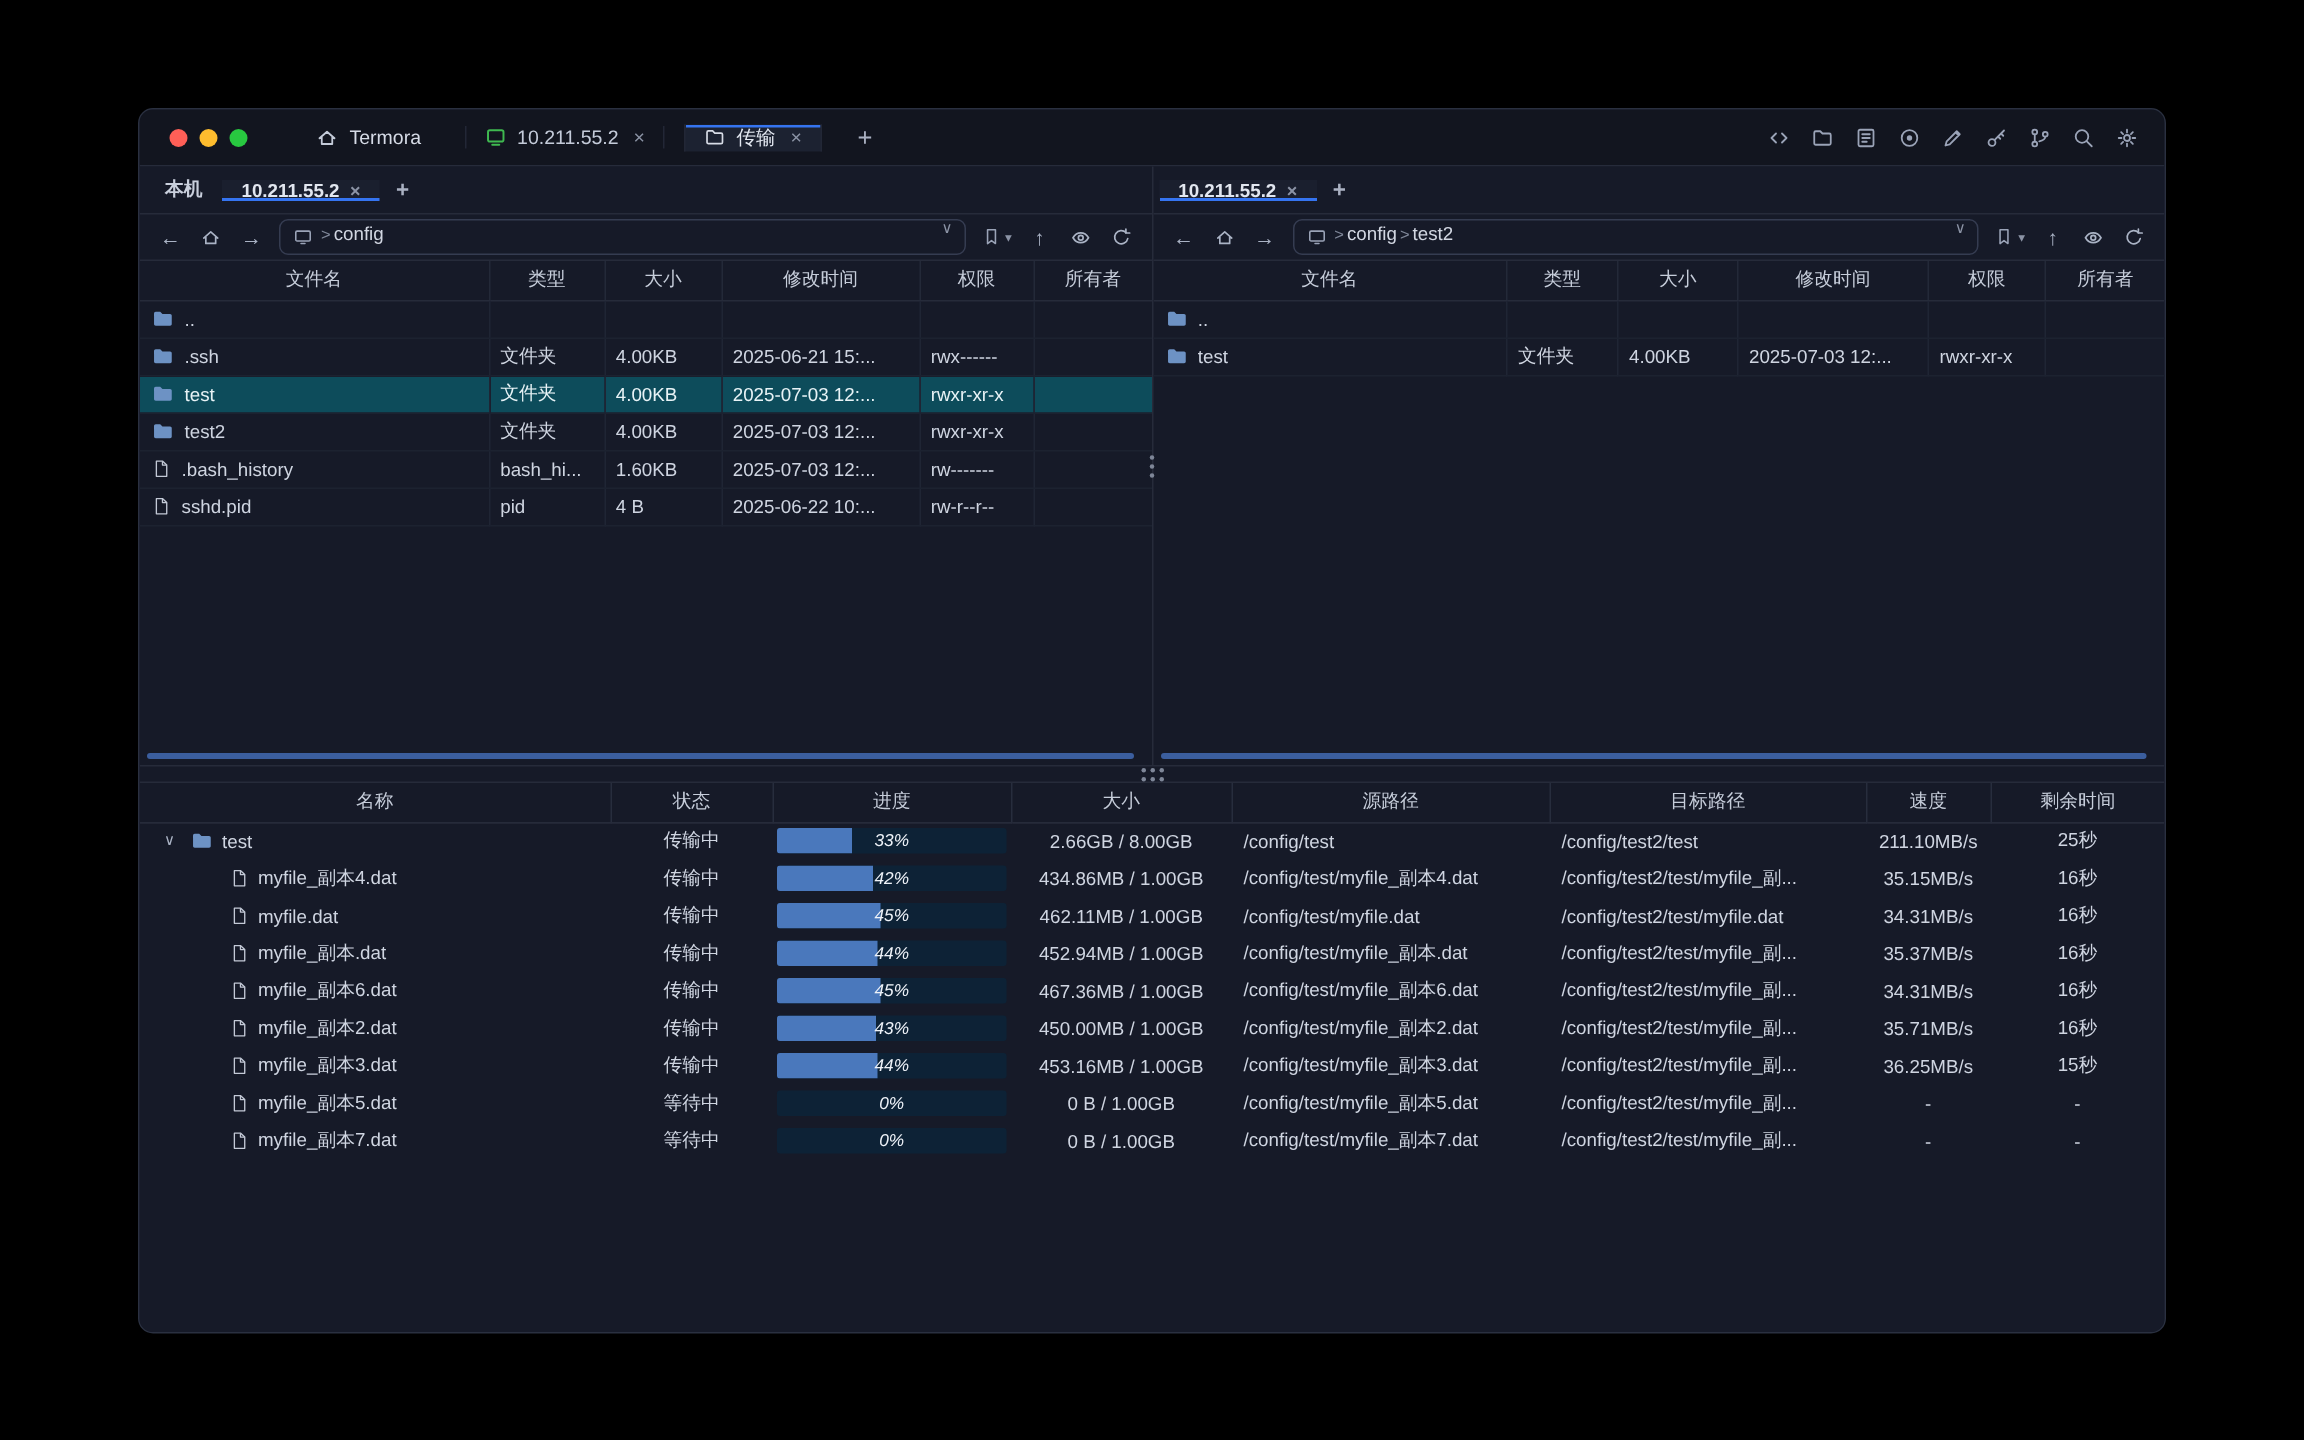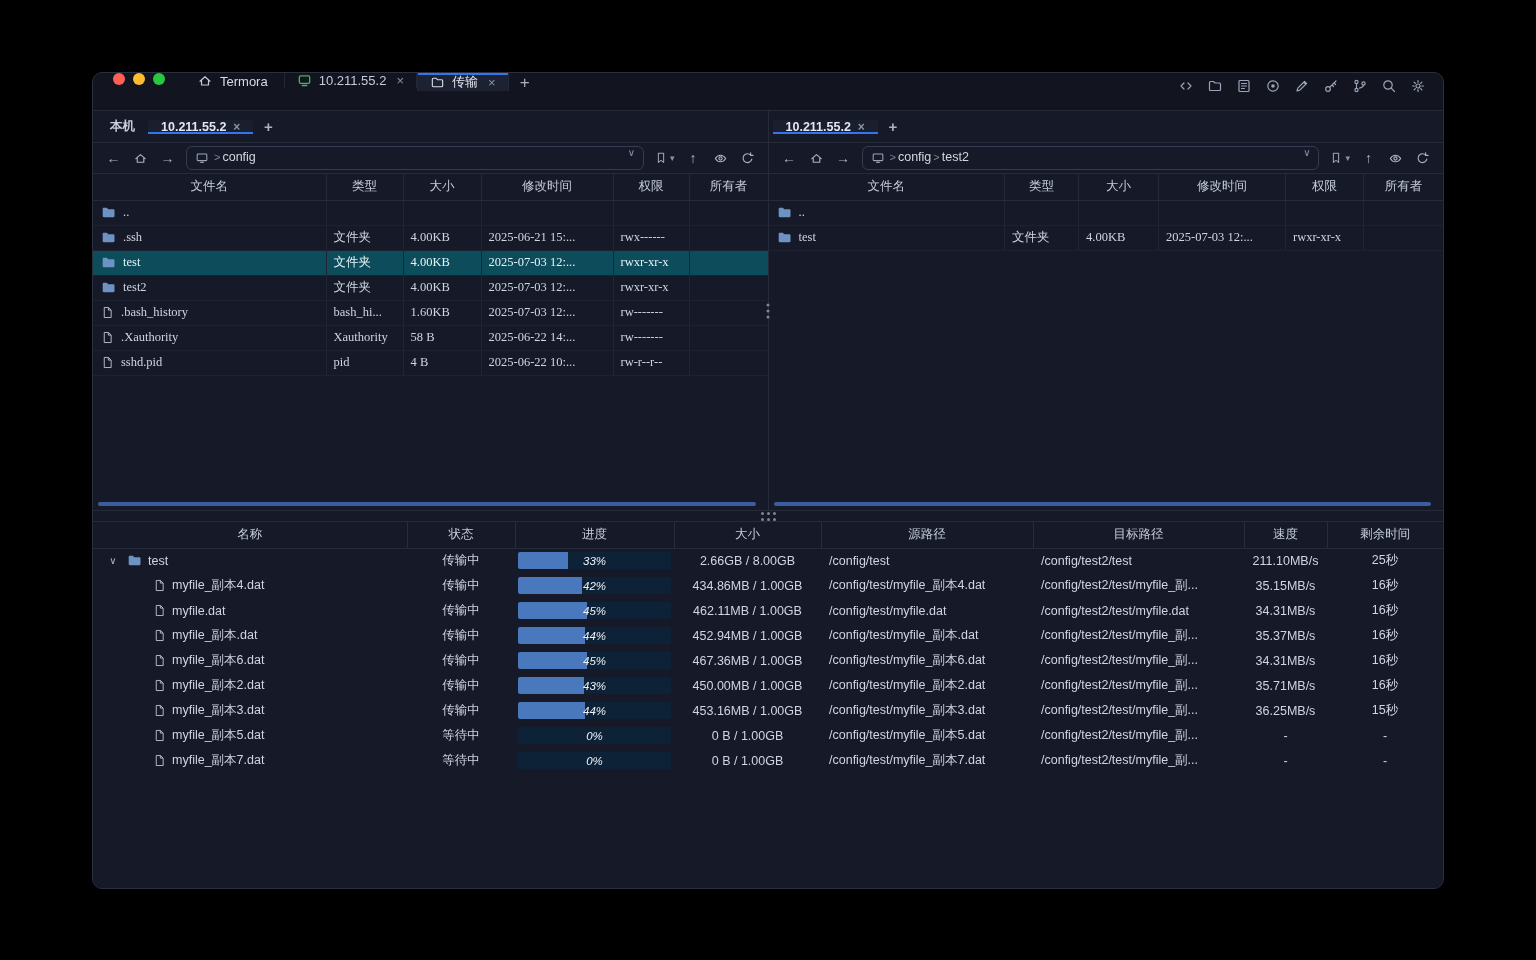--- a/index.html
+++ b/index.html
@@ -11,21 +11,21 @@
   }
   .stage { position: relative; width: 1536px; height: 960px; background: #000; }
   .window {
     position: absolute; left: 92px; top: 72px; width: 1352px; height: 817px;
     background: #161a28; border: 1px solid #2a3040; border-radius: 10px;
     overflow: hidden; display: flex; flex-direction: column;
     box-shadow: 0 24px 70px rgba(0,0,0,.65);
   }
 
   
-  .titlebar { height: 38px; flex: 0 0 38px; background: #12151f; border-bottom: 1px solid #262b3a; display: flex; align-items: flex-start; }
+  .titlebar { height: 38px; flex: 0 0 38px; background: #12151f; border-bottom: 1px solid #262b3a; display: flex; align-items: center; gap: 13px; }
   .traffic { display: flex; align-items: center; gap: 8px; padding: 0 16px 0 20px; }
   .tl { width: 12px; height: 12px; border-radius: 50%; display: inline-block; }
   .tl.red { background: #ff5f57; } .tl.yellow { background: #febc2e; } .tl.green { background: #28c840; }
   .app-tab { display: flex; align-items: center; gap: 7px; padding: 0 16px; font-size: 13px; color: #d6dbe6; }
   .win-tab { display: flex; align-items: center; gap: 7px; padding: 0 12px; font-size: 13px; color: #c4cbd9; border-left: 1px solid #222736; border-right: 1px solid #222736; }
   .win-tab .close { color: #8b93a5; font-size: 13px; margin-left: 3px; }
   .win-tab.active { background: #1c2231; color: #e2e7f0; box-shadow: inset 0 2px 0 var(--accent-blue); }
   .newtab { width: 32px; display: flex; align-items: center; justify-content: center; color: #aab1c2; font-size: 17px; }
   .toolbar { margin-left: auto; display: flex; align-items: center; gap: 3px; padding-right: 12px; }
   .tbtn { width: 26px; height: 26px; border: none; background: transparent; border-radius: 6px; display: flex; align-items: center; justify-content: center; color: #9aa3b7; }
@@ -44,21 +44,21 @@
 
   .navbar { height: 31px; flex: 0 0 31px; display: flex; align-items: center; gap: 2px; padding: 0 8px; border-bottom: 1px solid #262b3a; }
   .nav-btn { width: 25px; height: 24px; display: flex; align-items: center; justify-content: center; color: #aab3c5; font-size: 14px; border-radius: 5px; }
   .path-field { flex: 1 1 auto; min-width: 0; height: 24px; border: 1px solid #353c51; border-radius: 6px; display: flex; gap: 3px; padding: 0 8px; margin: 0 4px; }
   .crumb-sep { color: #7e8698; font-size: 11px; padding: 0 2px; }
   .crumb { color: #d2d7e2; font-size: 12.5px; }
   .field-chevron { margin-left: auto; color: #8b93a5; font-size: 10px; }
   .bookmark-btn { display: flex; align-items: center; gap: 2px; height: 24px; padding: 0 4px; color: #9aa3b7; border-radius: 5px; }
   .dd { font-size: 9px; color: #8b93a5; }
 
-  .file-area { flex: 1 1 auto; position: relative; overflow: hidden; font-family: Liberation Serif, serif; }
+  .file-area { flex: 1 1 auto; position: relative; overflow: hidden; }
   table { border-collapse: collapse; table-layout: fixed; width: 100%; }
   .file-table th {
     height: 26px; font-weight: normal; font-size: 12.5px; color: #c6cdda;
     border-bottom: 1px solid #262b3a; border-right: 1px solid #232938; text-align: center;
   }
   .file-table th:last-child { border-right: none; }
   .file-table td {
     height: 25px; padding: 0 7px; font-size: 12.5px; color: #cfd5e1; white-space: nowrap; overflow: hidden;
     border-right: 1px solid #1f2534; border-bottom: 1px solid #1c2230;
   }
@@ -360,38 +360,20 @@
                 </tr>
                 <tr class="frow">
                   <td class="c-name">
                     <span class="cellwrap">
                       <span class="ficon">
                         <svg width="13" height="15" viewBox="0 0 16 16" fill="none" stroke="#c3c9d6" stroke-width="1.1" stroke-linejoin="round">
                           <path d="M4 1.8h5.2L12.5 5v9.2H4z"></path>
                           <path d="M9 2v3h3.3"></path>
                         </svg>
                       </span>
-                      <span class="ftext">.Xauthority</span>
-                    </span>
-                  </td>
-                  <td>Xauthority</td>
-                  <td>58 B</td>
-                  <td>2025-06-22 14:...</td>
-                  <td>rw-------</td>
-                  <td></td>
-                </tr>
-                <tr class="frow">
-                  <td class="c-name">
-                    <span class="cellwrap">
-                      <span class="ficon">
-                        <svg width="13" height="15" viewBox="0 0 16 16" fill="none" stroke="#c3c9d6" stroke-width="1.1" stroke-linejoin="round">
-                          <path d="M4 1.8h5.2L12.5 5v9.2H4z"></path>
-                          <path d="M9 2v3h3.3"></path>
-                        </svg>
-                      </span>
                       <span class="ftext">sshd.pid</span>
                     </span>
                   </td>
                   <td>pid</td>
                   <td>4 B</td>
                   <td>2025-06-22 10:...</td>
                   <td>rw-r--r--</td>
                   <td></td>
                 </tr>
               </tbody>

